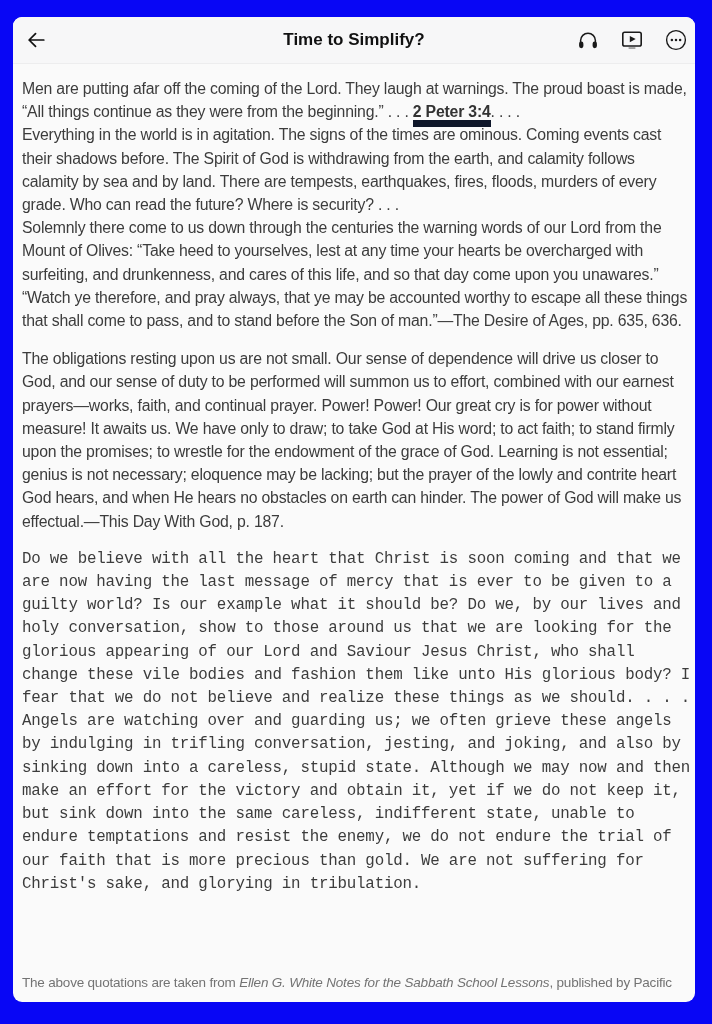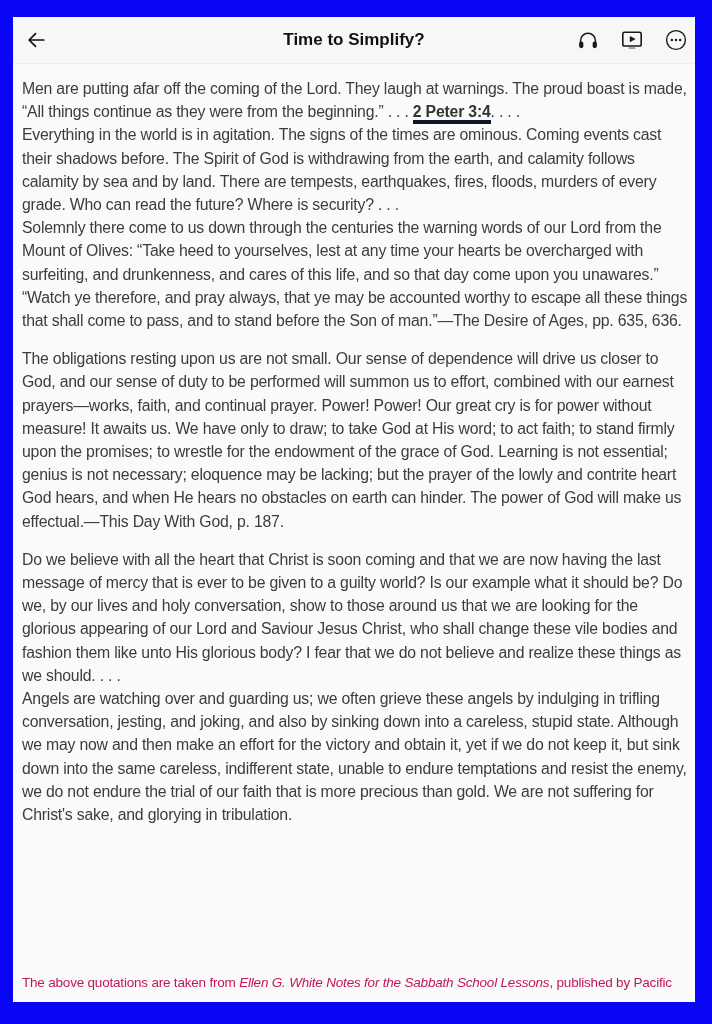--- a/index.html
+++ b/index.html
@@ -15,20 +15,21 @@
   .page {
     position: absolute;
     left: 13px;
     top: 17px;
     width: 682px;
     height: 985px;
     background: #fafafa;
     display: flex;
     flex-direction: column;
     overflow: hidden;
+    border-radius: 9px;
   }
 
   .topbar {
     flex: 0 0 46px;
     height: 46px;
     display: flex;
     align-items: center;
     position: relative;
     background: #f7f7f8;
     border-bottom: 1px solid #ededee;
@@ -77,37 +78,37 @@
   .article {
     flex: 1 1 auto;
     overflow: hidden;
     padding: 13px 3px 0 9px;
     font-size: 15.8px;
     line-height: 23.2px;
     letter-spacing: -0.2px;
     color: #3c3c3c;
   }
   .block { margin: 0 0 15px 0; }
-  .block:last-child { margin-bottom: 0; }
+  .block:last-child { margin-bottom: 0; font-family: Liberation Mono, monospace; }
   .block p { margin: 0; }
 
   .ref-link {
     font-weight: bold;
     color: #333;
-    border-bottom: 4px solid #0f172a;
+    border-bottom: 7px solid #0f172a;
     cursor: pointer;
   }
 
   .footer-note {
     flex: 0 0 auto;
     padding: 2px 21px 10px 9px;
     font-size: 13.5px;
     line-height: 18px;
     letter-spacing: -0.2px;
-    color: #be185d;
+    color: #737373;
     white-space: nowrap;
     overflow: hidden;
   }
   .footer-note em { font-style: italic; }
 </style>
 </head>
 <body>
 
 <div class="page">
 

